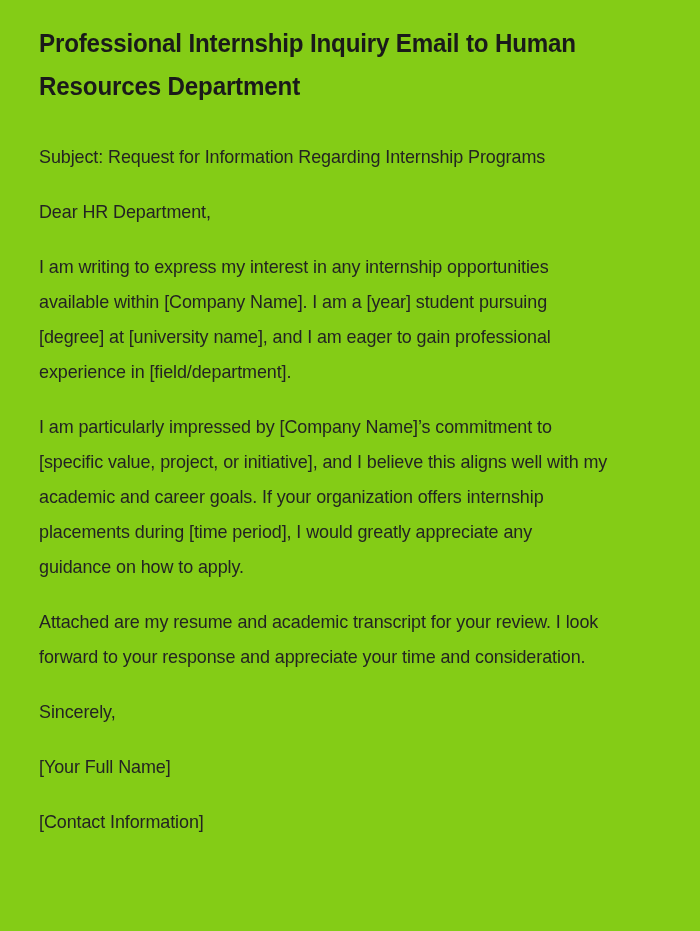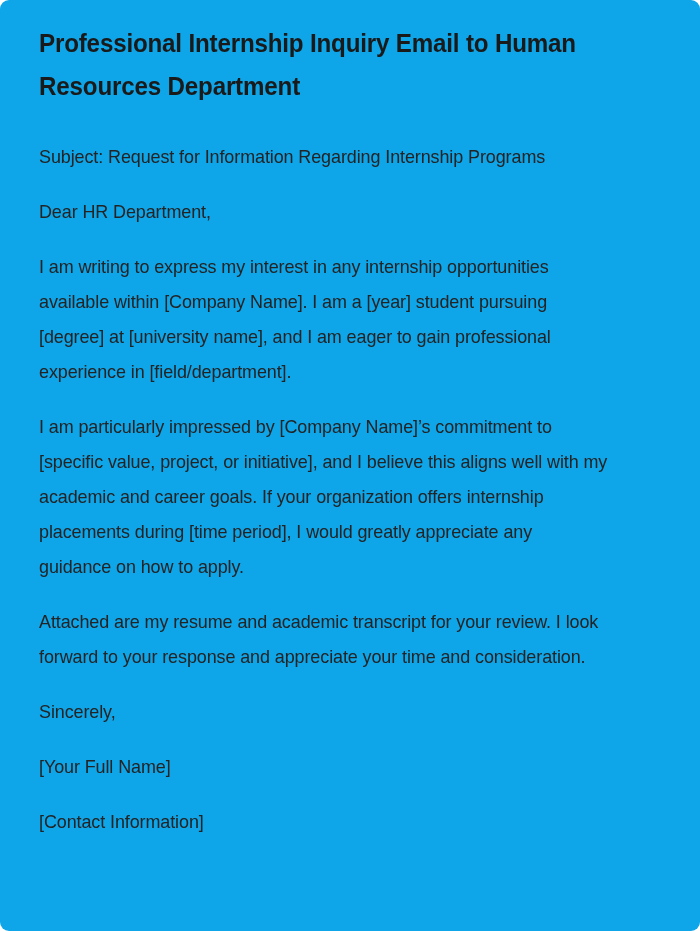--- a/index.html
+++ b/index.html
@@ -13,23 +13,22 @@
     height: 931px;
     overflow: hidden;
     font-family: "Liberation Sans", "DejaVu Sans", sans-serif;
     -webkit-font-smoothing: antialiased;
   }
 
   .page {
     box-sizing: border-box;
     width: 700px;
     min-height: 931px;
-    background: #0ea5e9;
+    background: #84cc16;
     padding: 22px 58px 12px 39px;
-    border-radius: 9px;
   }
 
   .doc-title {
     margin: 0 0 14px 0;
     font-family: "Liberation Sans Narrow", "Liberation Sans", sans-serif;
     font-size: 26px;
     font-weight: 700;
     line-height: 43px;
     letter-spacing: -0.2px;
     color: #1a1a1a;

